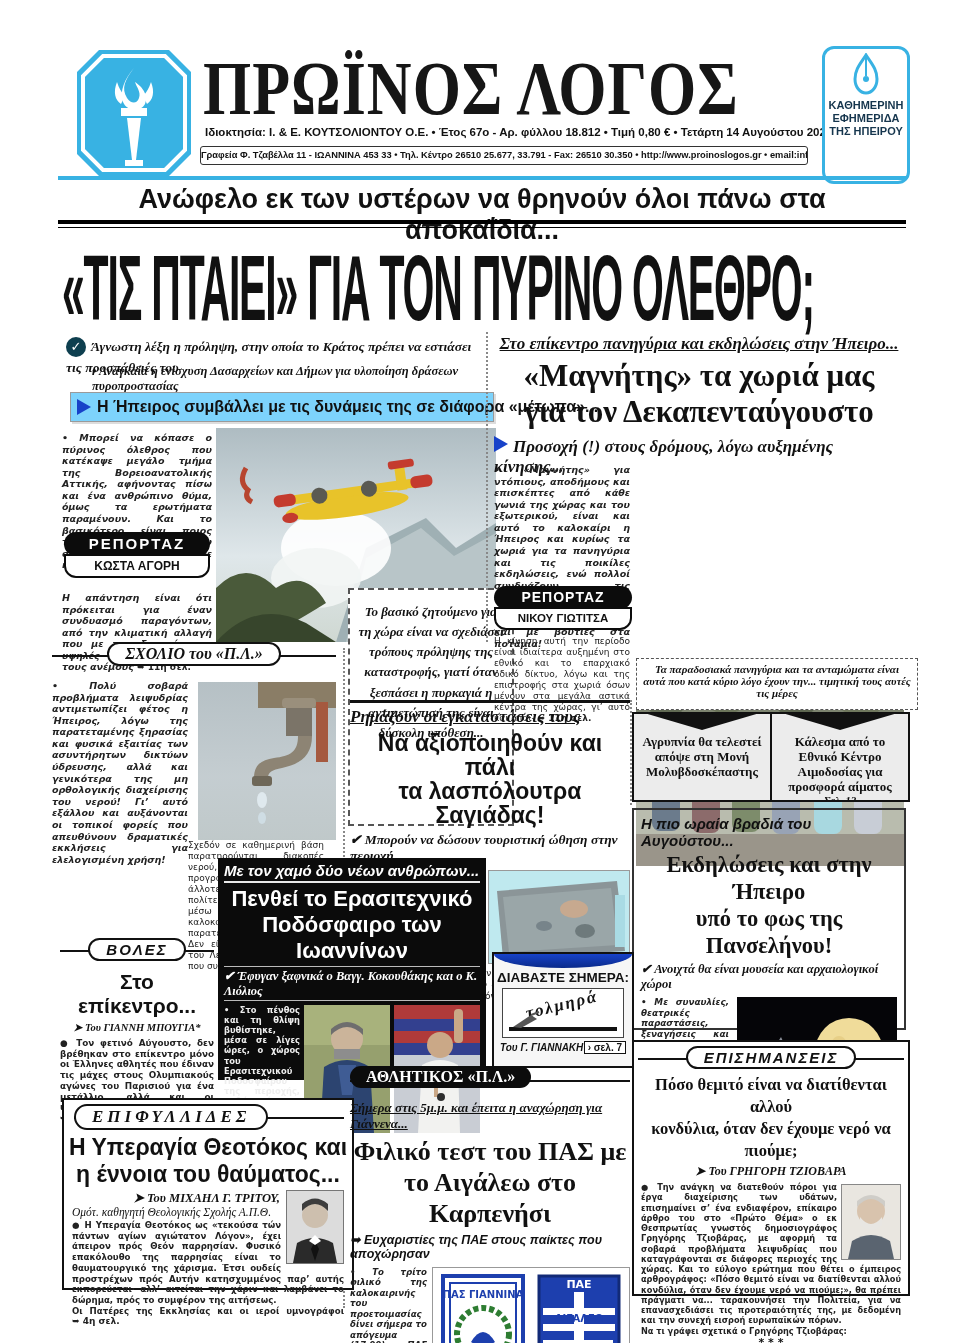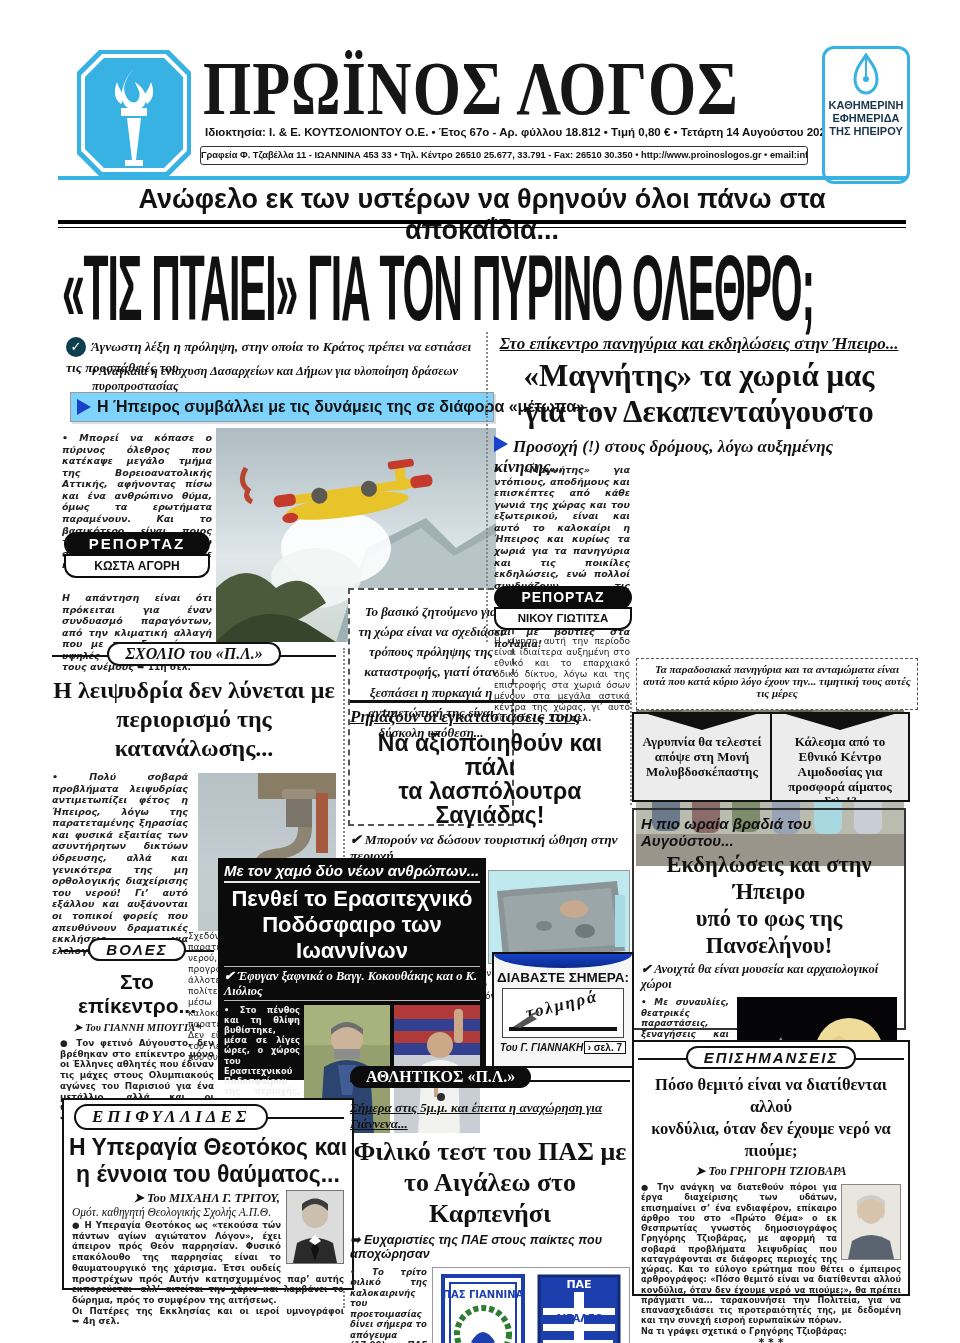--- a/index.html
+++ b/index.html
@@ -204,24 +204,20 @@
       <div class="serif b" style="font-size:13px;margin-top:20px;line-height:15px;padding:0 6px;">Κάλεσμα από το Εθνικό Κέντρο Αιμοδοσίας για προσφορά αίματος</div>
       <div class="serif b it" style="font-size:11px;">Σελ. 12</div>
     </div>
   </div>
 
   <div class="abs" style="left:52px;top:642px;width:284px;height:292px;">
     <div style="position:relative;text-align:center;height:30px;">
       <div style="position:absolute;left:0;right:0;top:13px;border-top:2.5px solid #111;"></div>
       <span class="oval-badge serif it" style="position:relative;font-size:16px;">ΣΧΟΛΙΟ  του  «Π.Λ.»</span>
     </div>
-    <div class="serif b ctr" style="font-size:24px;line-height:29px;margin-top:4px;">
-      <div>Η λειψυδρία δεν λύνεται με</div>
-      <div>περιορισμό της κατανάλωσης...</div>
-    </div>
     <div class="body-txt" style="float:left;width:136px;height:190px;margin-top:8px;">• Πολύ σοβαρά προβλήματα λειψυδρίας αντιμετωπίζει φέτος η Ήπειρος, λόγω της παρατεταμένης ξηρασίας και φυσικά εξαιτίας των ασυντήρητων δικτύων ύδρευσης, αλλά και γενικότερα της μη ορθολογικής διαχείρισης του νερού! Γι’ αυτό εξάλλου και αυξάνονται οι τοπικοί φορείς που απευθύνουν δραματικές εκκλήσεις για ελελογισμένη χρήση!</div>
     <div class="photo" style="float:right;width:138px;height:158px;margin-top:10px;">
       <svg width="138" height="158" viewBox="0 0 138 158">
         <rect width="138" height="158" fill="#b9c2c6"></rect>
         <rect width="138" height="158" fill="url(#sky)" opacity="0.3"></rect>
         <rect x="60" y="0" width="78" height="26" fill="#8a7d66"></rect>
         <rect x="88" y="20" width="26" height="34" fill="#7b7468"></rect>
         <rect x="84" y="16" width="34" height="10" rx="4" fill="#9a8f7c"></rect>
         <path d="M100 54 C100 70 92 74 76 76 C62 78 56 84 56 96 L70 96 C70 90 74 88 84 86 C102 82 114 74 114 54 Z" fill="#8d8474"></path>
         <rect x="54" y="94" width="20" height="10" rx="3" fill="#6e6758"></rect>

